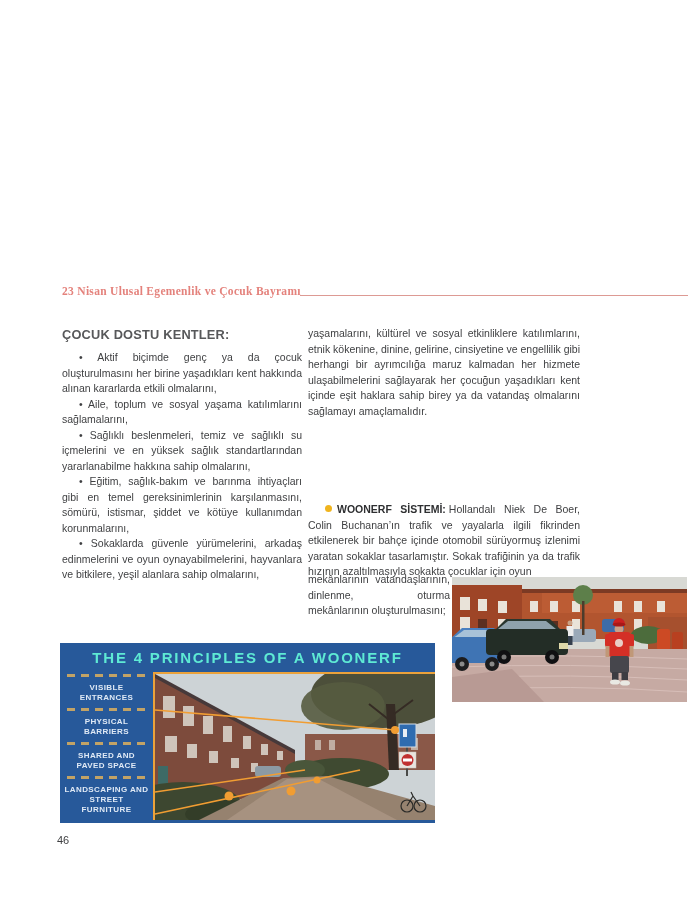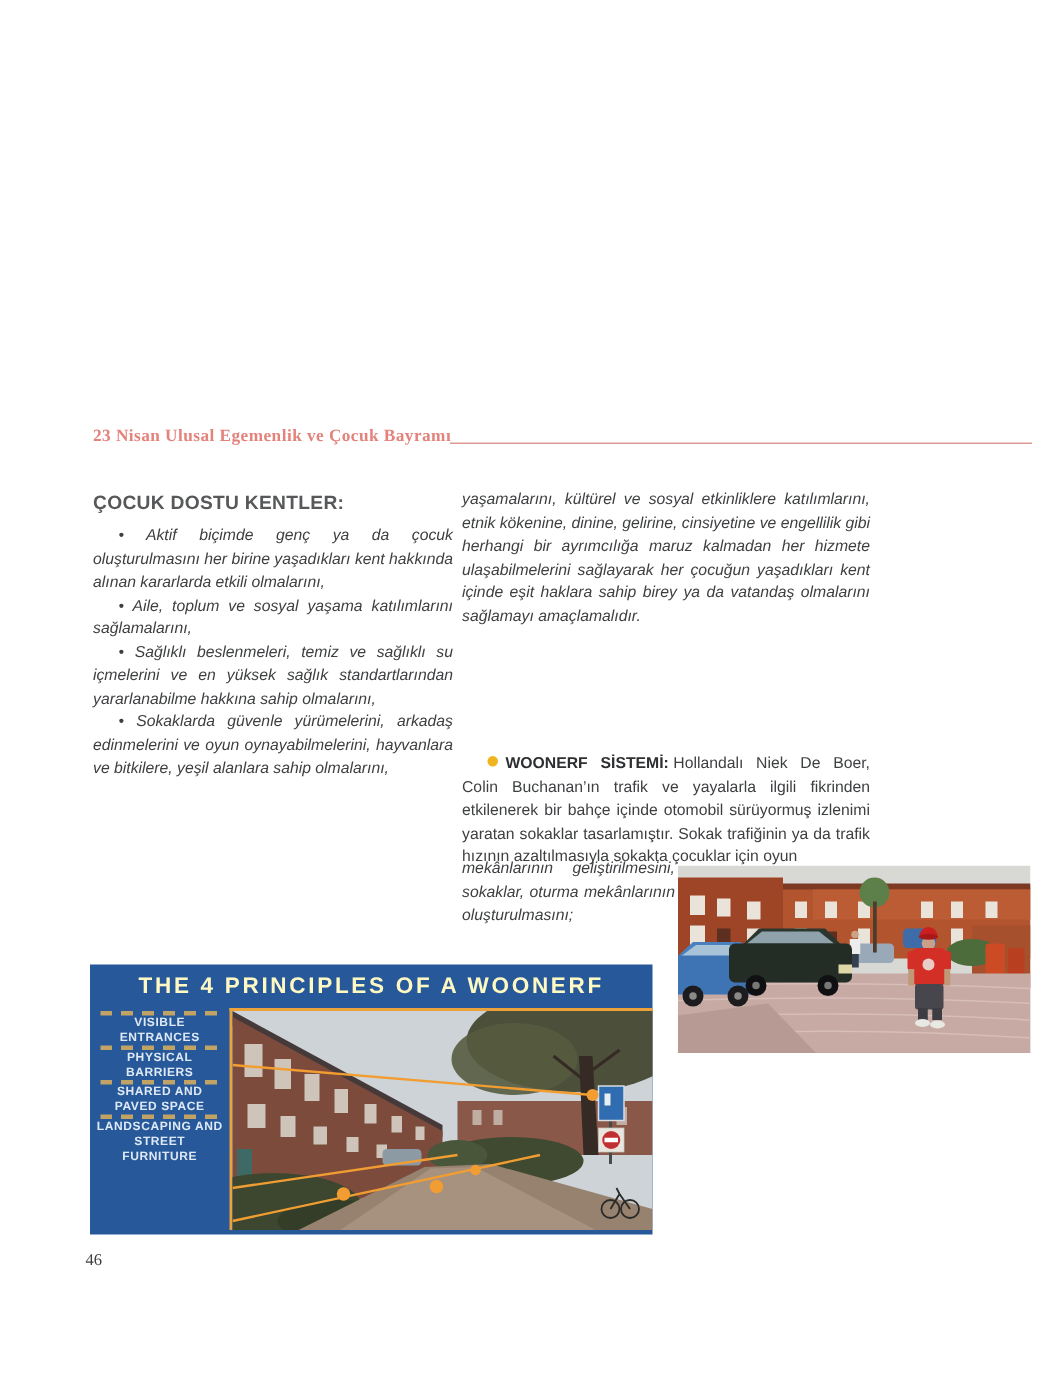--- a/index.html
+++ b/index.html
@@ -22,86 +22,87 @@
   .h1 {
     font-size:12.8px; font-weight:bold; color:#57585a; letter-spacing:0.2px;
     line-height:15px;
     text-align:center;
   }
 
   
   .body-col {
     font-size:10.5px; line-height:15.5px; text-align:justify; color:#3e3f41;
   }
-  .body-col p { text-indent:17px;font-style:italic; }
+  .body-col p { text-indent:17px; }
   .noindent { text-indent:0 !important; }
 
   .dot-bullet {
     display:inline-block; width:7px; height:7px; border-radius:50%;
     background:#f0b41e; margin-left:17px; margin-right:5px; position:relative; top:-1px;
   }
   .wlabel { font-weight:bold; color:#2e2f31; margin-right:3px; }
 
   
   .wpanel { left:60px; top:643px; width:375px; height:180px; background:#27599a; }
   .wtitle {
-    height:29px; line-height:30px; text-align:center; color:#fef9c3;
+    height:29px; line-height:30px; text-align:center; color:#5eead4;
     font-size:15px; font-weight:bold; letter-spacing:1.8px; white-space:nowrap;
   }
   .wcontent { display:flex; height:151px; }
   .wside {
-    width:93px; display:flex; flex-direction:column; 
+    width:93px; display:flex; flex-direction:column; justify-content:space-between;
     padding:2px 4px 8px 4px;
   }
   .dashrow {
     height:3px; width:80px; margin:0 auto;
     background:repeating-linear-gradient(90deg,#c2a366 0,#c2a366 8px,transparent 8px,transparent 14px);
   }
   .wlab {
     font-size:8px; font-weight:bold; color:#dfe9f5; text-align:center;
     line-height:10px; letter-spacing:0.4px;
   }
   .wphoto {
     width:282px; height:148px; border-left:2px solid #eba23b; border-top:2px solid #eba23b;
     margin-bottom:3px;
   }
   .wphoto svg { display:block; width:100%; height:100%; }
 
   
   .sphoto { left:452px; top:577px; width:235px; height:125px; }
   .sphoto svg { display:block; width:100%; height:100%; }
 
-  .pagenum { left:57px; top:834px; font-size:11px; color:#3e3f41;font-family:Liberation Serif, serif; }
+  .pagenum { left:57px; top:834px; font-size:11px; color:#3e3f41; }
 </style>
 </head>
 <body>
 
 <div id="page">
 
   <div class="abs runhead">23 Nisan Ulusal Egemenlik ve Çocuk Bayramı</div>
   <div class="abs runline"></div>
 
   <div class="abs h1" style="left:62px; top:327px;">ÇOCUK DOSTU KENTLER:</div>
   <div class="abs body-col" style="left:62px; top:350px; width:240px;">
     <p>• Aktif biçimde genç ya da çocuk oluşturulmasını her birine yaşadıkları kent hakkında alınan kararlarda etkili olmalarını,</p>
     <p>• Aile, toplum ve sosyal yaşama katılımlarını sağlamalarını,</p>
     <p>• Sağlıklı beslenmeleri, temiz ve sağlıklı su içmelerini ve en yüksek sağlık standartlarından yararlanabilme hakkına sahip olmalarını,</p>
+    <p>• Eğitim, sağlık-bakım ve barınma ihtiyaçları gibi en temel gereksinimlerinin karşılanmasını, sömürü, istismar, şiddet ve kötüye kullanımdan korunmalarını,</p>
     <p>• Sokaklarda güvenle yürümelerini, arkadaş edinmelerini ve oyun oynayabilmelerini, hayvanlara ve bitkilere, yeşil alanlara sahip olmalarını,</p>
   </div>
 
   <div class="abs body-col" style="left:308px; top:326px; width:272px;">
     <p class="noindent">yaşamalarını, kültürel ve sosyal etkinliklere katılımlarını, etnik kökenine, dinine, gelirine, cinsiyetine ve engellilik gibi herhangi bir ayrımcılığa maruz kalmadan her hizmete ulaşabilmelerini sağlayarak her çocuğun yaşadıkları kent içinde eşit haklara sahip birey ya da vatandaş olmalarını sağlamayı amaçlamalıdır.</p>
   </div>
 
 
   <div class="abs body-col" style="left:308px; top:478px; width:272px;margin-top:24px;">
     <span class="dot-bullet"></span><span class="wlabel">WOONERF SİSTEMİ:</span><span>Hollandalı Niek De Boer, Colin Buchanan’ın trafik ve yayalarla ilgili fikrinden etkilenerek bir bahçe içinde otomobil sürüyormuş izlenimi yaratan sokaklar tasarlamıştır. Sokak trafiğinin ya da trafik hızının azaltılmasıyla sokakta çocuklar için oyun</span>
   </div>
   <div class="abs body-col" style="left:308px; top:572px; width:142px;">
-    <p class="noindent">mekânlarının geliştirilmesini, sokaklar, oturma mekânlarının oluşturulmasını;</p>
+    <p class="noindent">mekânlarının vatandaşlarının, dinlenme, oturma mekânlarının oluşturulmasını;</p>
   </div>
 
   <div class="abs sphoto">
     <svg viewBox="0 0 235 125" preserveAspectRatio="none">
       <rect x="0" y="0" width="235" height="125" fill="#d8d9d4"></rect>
 
       <rect x="0" y="14" width="235" height="48" fill="#b2552f"></rect>
       <rect x="0" y="12" width="235" height="4" fill="#7c3a24"></rect>
       <rect x="90" y="16" width="145" height="20" fill="#bc5c34"></rect>
       <rect x="0" y="8" width="70" height="54" fill="#9e4527"></rect>

